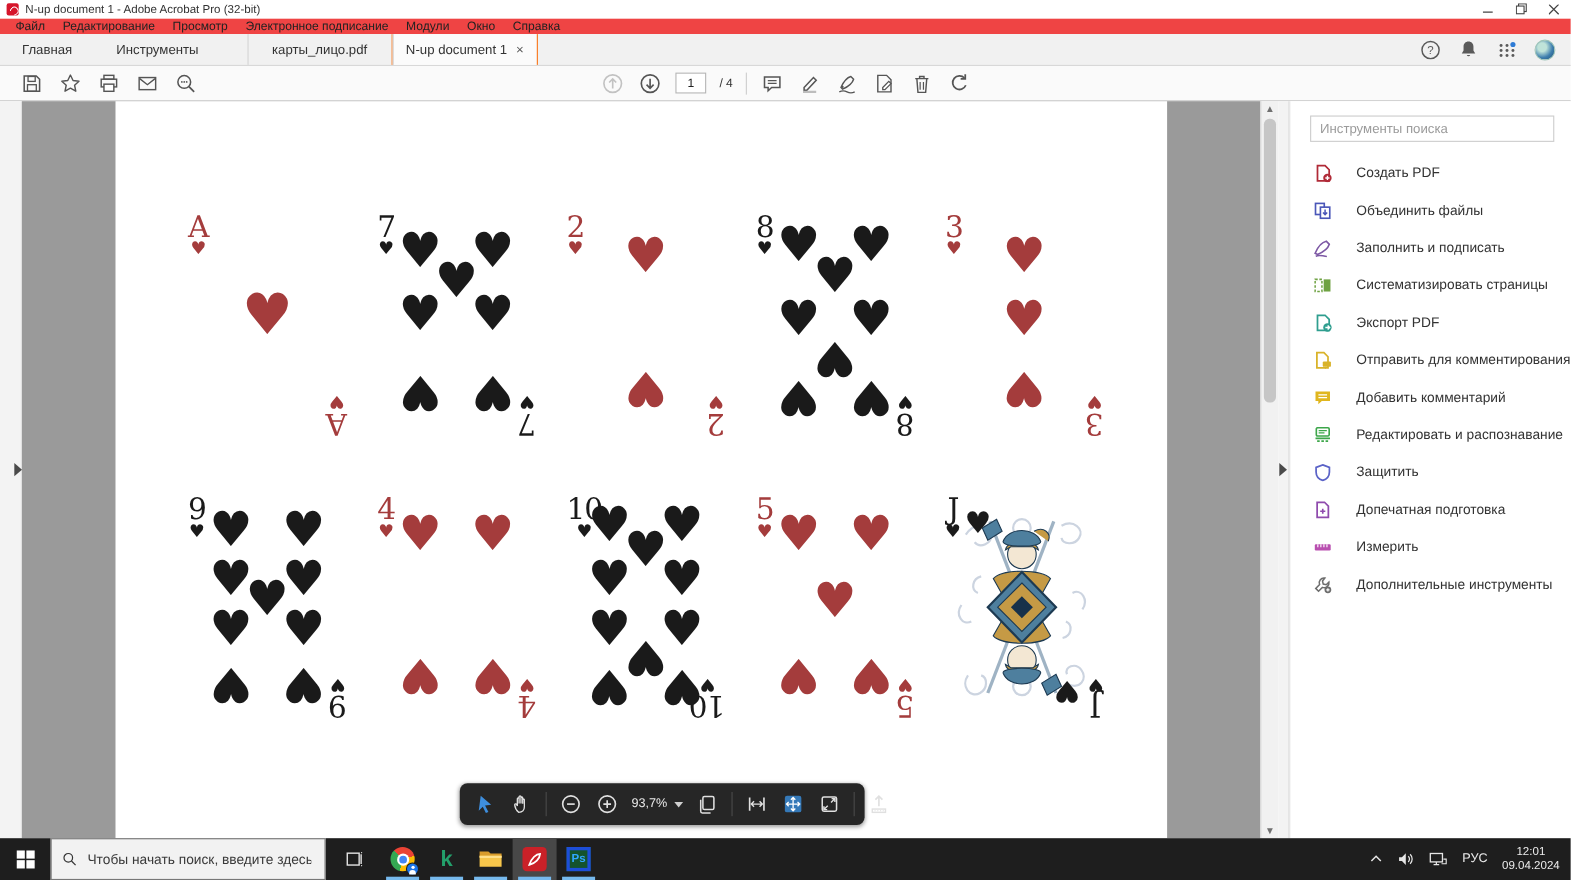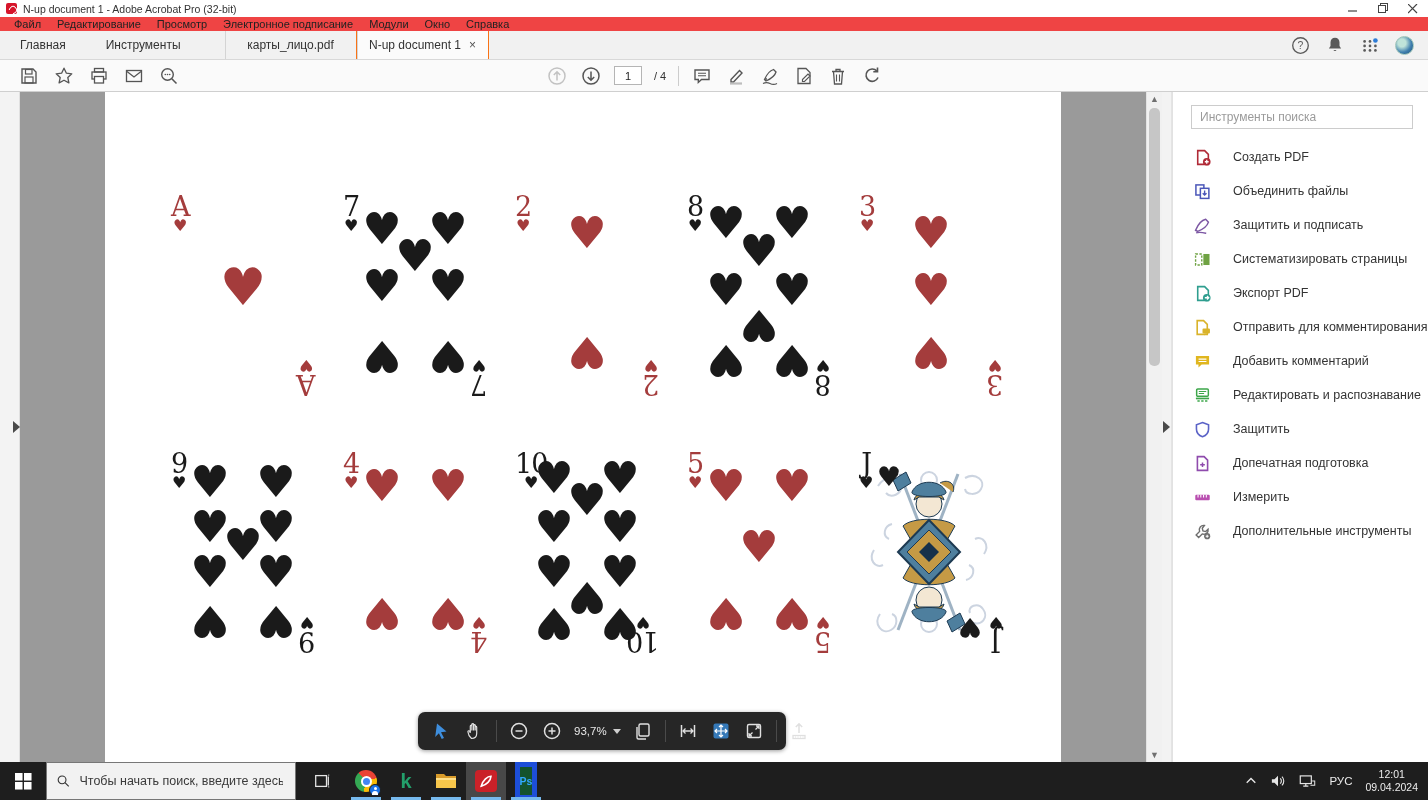--- a/index.html
+++ b/index.html
@@ -85,21 +85,21 @@
   .tk-lang{color:#ececec;font-size:11.5px;}
   .tk-clock{color:#ececec;font-size:10.5px;line-height:13px;text-align:center;}
   .appicon24{width:24px;height:24px;position:relative;}
   .chrome-ball{width:22px;height:22px;border-radius:50%;background:conic-gradient(from -45deg,#ea4335 0 33%,#fbbc05 0 66%,#34a853 0 100%);position:relative;}
   .chrome-ball::before{content:"";position:absolute;left:5.5px;top:5.5px;width:11px;height:11px;border-radius:50%;background:#fff;}
   .chrome-ball::after{content:"";position:absolute;left:7.5px;top:7.5px;width:7px;height:7px;border-radius:50%;background:#4285f4;}
   .chrome-badge{position:absolute;right:-3px;bottom:-3px;width:12px;height:12px;border-radius:50%;background:#1a73e8;border:1px solid #1e1e1e;box-sizing:border-box;}
   .chrome-badge::before{content:"";position:absolute;left:3.5px;top:2px;width:3px;height:3px;border-radius:50%;background:#fff;}
   .chrome-badge::after{content:"";position:absolute;left:2px;top:5.5px;width:6px;height:4px;border-radius:3px 3px 0 0;background:#fff;}
   .k-logo{font-weight:bold;font-size:20px;color:#23a06b;line-height:1;}
-  .ps-tile{width:22px;height:38px;background:#14532d;border:5px solid #1d4ed8;box-sizing:border-box;display:flex;align-items:center;justify-content:center;color:#31a8ff;font-size:10.5px;font-weight:bold;}
+  .ps-tile{width:22px;height:22px;background:#14532d;border:3px solid #1d4ed8;box-sizing:border-box;display:flex;align-items:center;justify-content:center;color:#31a8ff;font-size:10.5px;font-weight:bold;}
   .acro-tile{width:22px;height:22px;border-radius:4px;background:#ca2128;display:flex;align-items:center;justify-content:center;}
 </style>
 </head>
 <body>
 
 <div class="titlebar">
   <div class="appicon"></div>
   <div class="title">N-up document 1 - Adobe Acrobat Pro (32-bit)</div>
   <div class="winbtns">
     <div class="winbtn">
@@ -495,21 +495,21 @@
         </span>
         <span class="sblabel">Объединить файлы</span>
       </div>
       <div class="sb-item">
         <span class="sbicon">
           <svg width="17" height="17" viewBox="0 0 16 16">
             <path d="M1.5 12.5C4 6.5 7.5 3 11 2.2l2.6 2.6C12.5 8.3 8.5 11.5 3.5 13.5z" fill="none" stroke="#7d58a4" stroke-width="1.4"></path>
             <path d="M2 15c3.2-1.3 6.4-.4 9.5.4" fill="none" stroke="#7d58a4" stroke-width="1.3"></path>
           </svg>
         </span>
-        <span class="sblabel">Защитить и подписать</span>
+        <span class="sblabel">Заполнить и подписать</span>
       </div>
       <div class="sb-item">
         <span class="sbicon">
           <svg width="17" height="17" viewBox="0 0 16 16">
             <rect x="1.5" y="2.8" width="5.8" height="10.4" fill="none" stroke="#6fa243" stroke-width="1.3" stroke-dasharray="2.2 1.4"></rect>
             <rect x="8.8" y="2.8" width="5.8" height="10.4" fill="#6fa243"></rect>
           </svg>
         </span>
         <span class="sblabel">Систематизировать страницы</span>
       </div>

